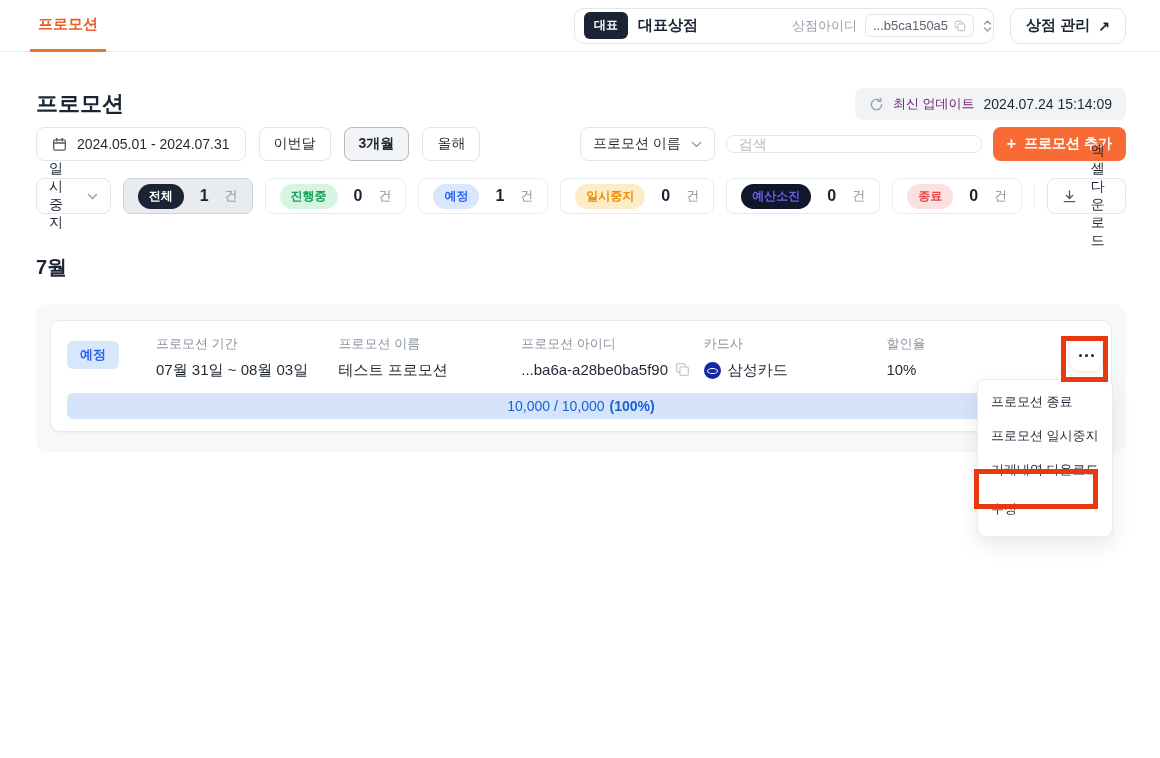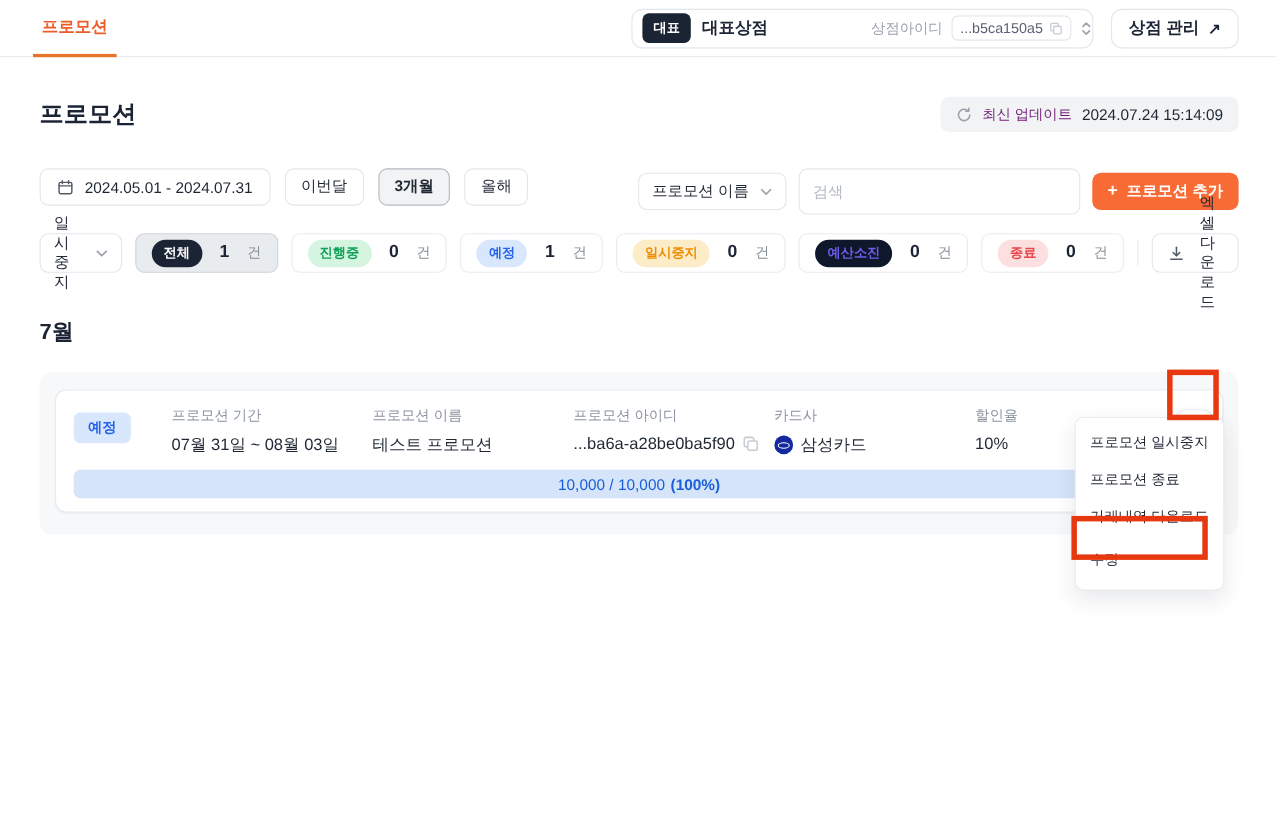--- a/index.html
+++ b/index.html
@@ -33,32 +33,32 @@
 
   
   .main { padding:0 34px 0 36px; }
   .title-row { display:flex; align-items:center; margin-top:36px; }
   .page-title { font-size:22px; font-weight:bold; color:#1b2434; margin:0; }
   .update-box { margin-left:auto; background:#f1f3f5; border-radius:8px; height:32px;
                 display:flex; align-items:center; gap:9px; padding:0 14px; }
   .update-label { color:#701a75; font-size:13px; }
   .update-value { color:#1f2733; font-size:14px; }
 
-  .filter-row { display:flex; align-items:flex-start; margin-top:33px; }
+  .filter-row { display:flex; align-items:flex-end; margin-top:7px; }
   .left-filters { display:flex; gap:13px; align-items:center; }
   .btn { border:1px solid #e3e6ea; border-radius:8px; height:34px; display:flex;
          align-items:center; justify-content:center; background:#fff; font-size:14px;
          color:#1f2733; cursor:pointer; }
   .date-btn { gap:10px; padding:0 15px; font-size:14px; }
   .quick-btn { padding:0 14px; }
   .quick-btn.selected { background:#f1f3f5; border-color:#b4bac2; font-weight:bold; }
   .right-filters { margin-left:auto; display:flex; gap:11px; align-items:center; }
   .select-box { border:1px solid #e3e6ea; border-radius:8px; height:34px; display:flex;
                 align-items:center; background:#fff; padding:0 12px; gap:10px; cursor:pointer; }
-  .search-input { width:256px; height:42px; border:1px solid #e3e6ea; border-radius:8px;
+  .search-input { width:256px; height:18px; border:1px solid #e3e6ea; border-radius:8px;
                   padding:0 12px; font-size:14px; color:#1f2733; outline:none;
                   font-family:"Liberation Sans", sans-serif; }
   .search-input::placeholder { color:#b3bac2; }
   .add-btn { background:#f96b35; border:none; color:#fff; gap:8px; padding:0 14px;
              font-weight:bold; font-size:14px; height:34px; border-radius:8px;
              display:flex; align-items:center; cursor:pointer; }
   .plus-glyph { font-size:16px; font-weight:bold; }
 
   .status-row { display:flex; align-items:center; margin-top:17px; gap:12px; }
   .select-all { width:135px; justify-content:space-between; height:36px; }
@@ -314,20 +314,20 @@
       <div class="progress">
         <span>10,000 / 10,000</span>
         <b>(100%)</b>
       </div>
     </div>
   </div>
 
 </div>
 
 <div class="context-menu">
+  <div class="menu-item">프로모션 종료</div>
   <div class="menu-item">프로모션 일시중지</div>
-  <div class="menu-item">프로모션 종료</div>
   <div class="menu-item">거래내역 다운로드</div>
   <div class="menu-item menu-item-last">수정</div>
 </div>
 
 <div class="hl-box hl-more"></div>
 <div class="hl-box hl-edit"></div>
 
 </body></html>

